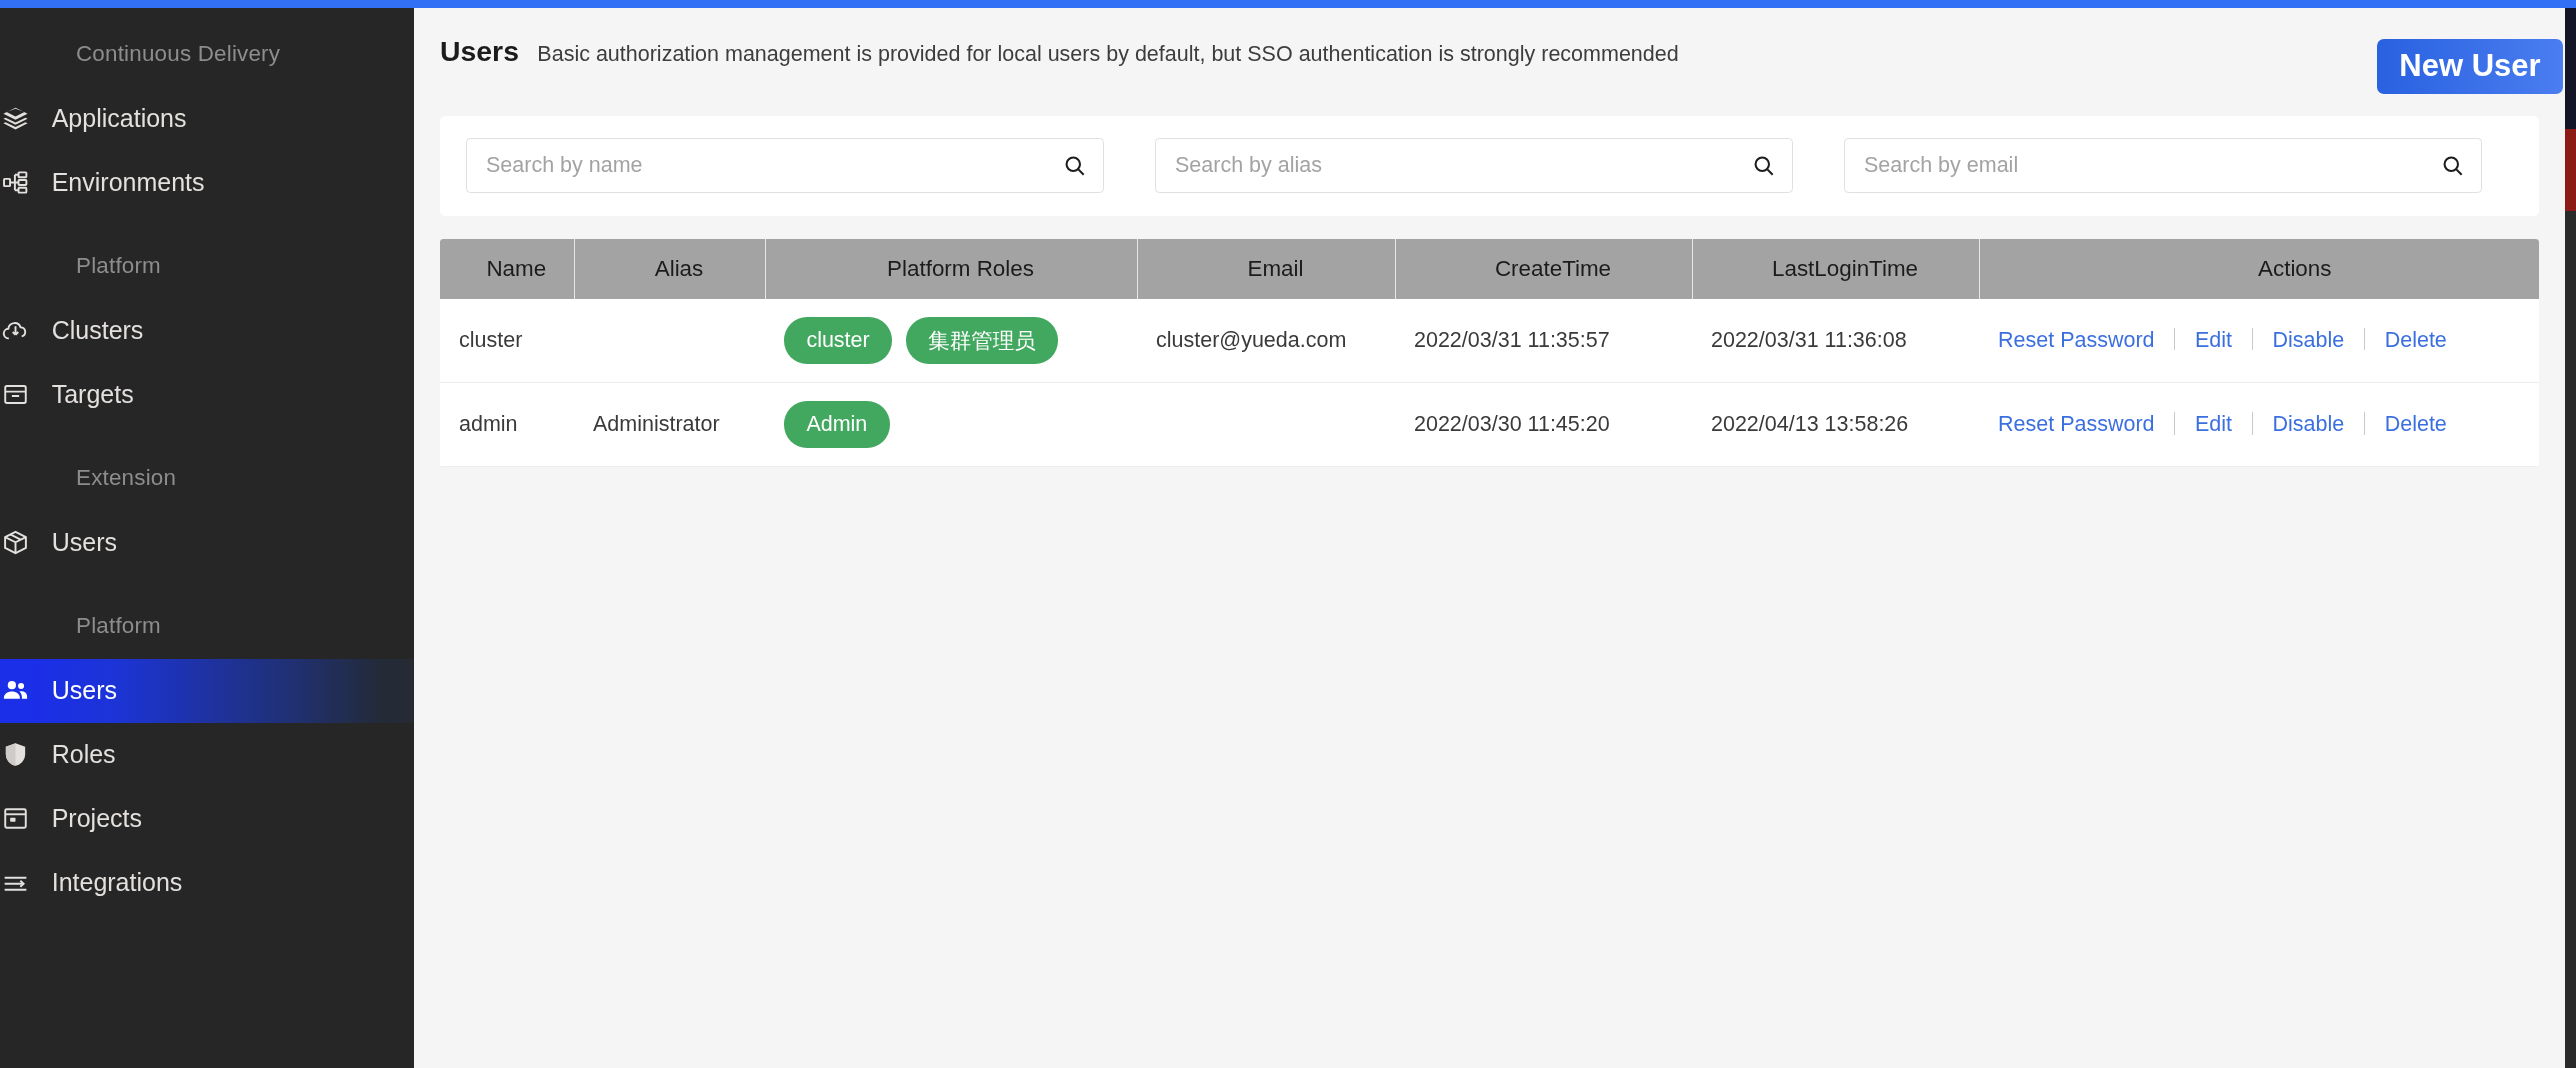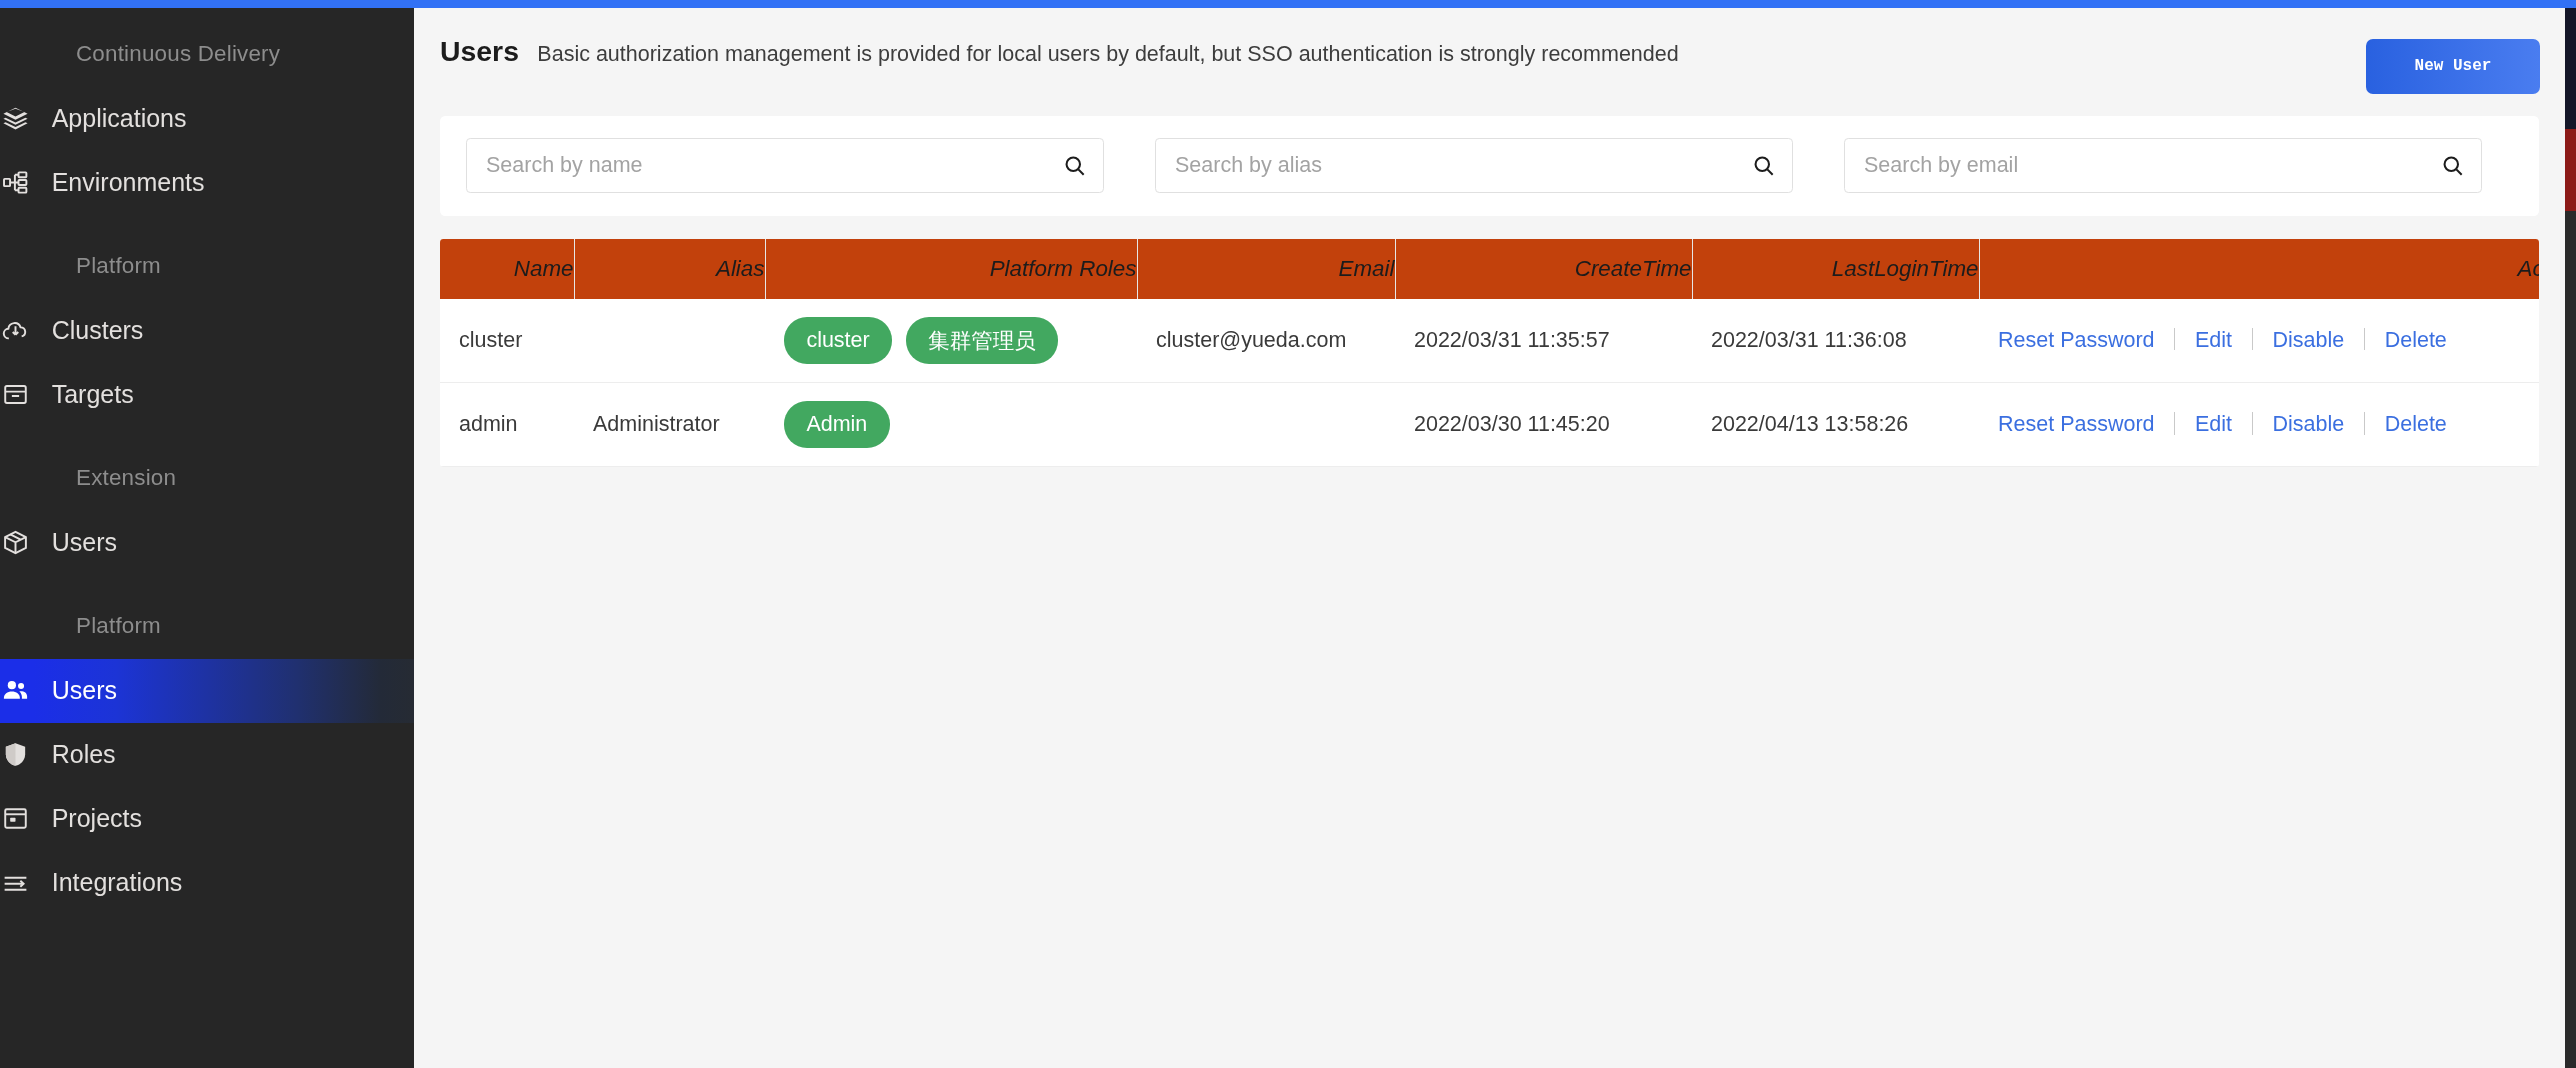--- a/index.html
+++ b/index.html
@@ -106,35 +106,35 @@
   #page-desc {
     font-size: 21.5px;
     color: #3d3d3d;
     display: inline;
     margin-left: 14.6px;
     vertical-align: baseline;
   }
   #new-user-button {
     position: absolute;
     top: 31px;
-    right: 25px;
+    right: 2px;
     height: 55px;
     min-width: 174px;
     padding: 0 22.4px;
     background: linear-gradient(to right, #2961e0, #4a7df0);
     color: #ffffff;
-    font-size: 16px;
+    font-size: 31px;
     font-weight: bold;
     border: none;
     border-radius: 6.9px;
     cursor: pointer;
     display: flex;
     align-items: center;
     justify-content: center;
-    font-family: Liberation Mono, monospace;
+    font-family: Liberation Sans, sans-serif;
   }
 
   
   #search-card {
     position: relative;
     margin: 0 26px 0 26px;
     background: #ffffff;
     border-radius: 5.2px;
     height: 100px;
     display: flex;
@@ -179,30 +179,29 @@
     background: #ffffff;
     border-radius: 3.4px;
     overflow: hidden;
   }
   table#users-table {
     width: 100%;
     border-collapse: collapse;
     table-layout: fixed;
   }
   #users-table thead th {
-    background: #c2410c;
-    text-align: right;
+    background: #a3a3a3;
+    text-align: center;
     font-size: 22.4px;
     font-weight: normal;
     color: #1c1c1c;
     height: 60px;
     padding: 0 0 0 19px;
     border-right: 0.9px solid #e6e6e6;
     vertical-align: middle;
-    font-style: italic;
   }
   #users-table thead th:last-child { border-right: none; }
   #users-table tbody td {
     height: 84px;
     font-size: 21.5px;
     color: #3a3a3a;
     padding: 0 0 0 19px;
     border-bottom: 0.9px solid #ededed;
     vertical-align: middle;
   }

